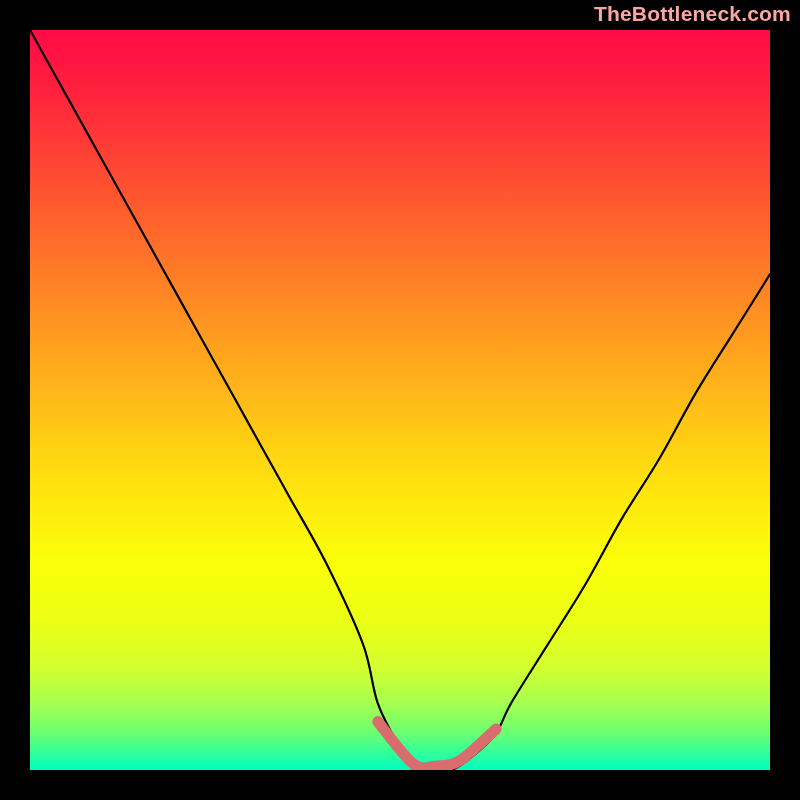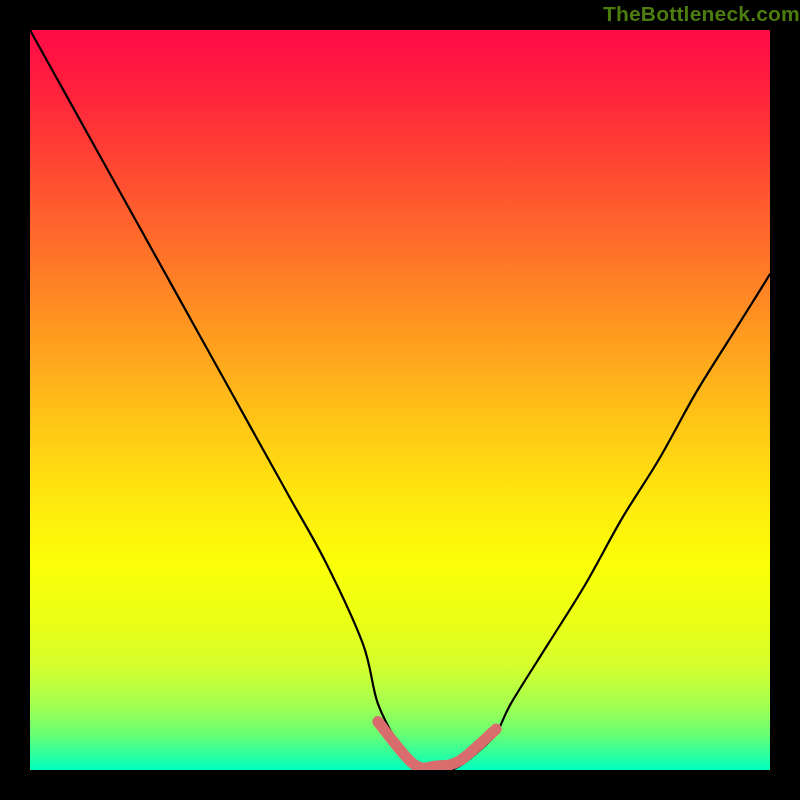--- a/index.html
+++ b/index.html
@@ -13,22 +13,22 @@
   }
   .frame {
     position: relative;
     width: 800px;
     height: 800px;
     background: #000;
   }
   .watermark {
     position: absolute;
     top: 2px;
-    right: 0;
-    color: #4d7c0f;
+    right: 9px;
+    color: #fca5a5;
     font-size: 21px;
     font-weight: 600;
     letter-spacing: 0.2px;
     z-index: 10;
     text-align: center;
   }
   .plot-area {
     position: absolute;
     left: 30px;
     top: 30px;

